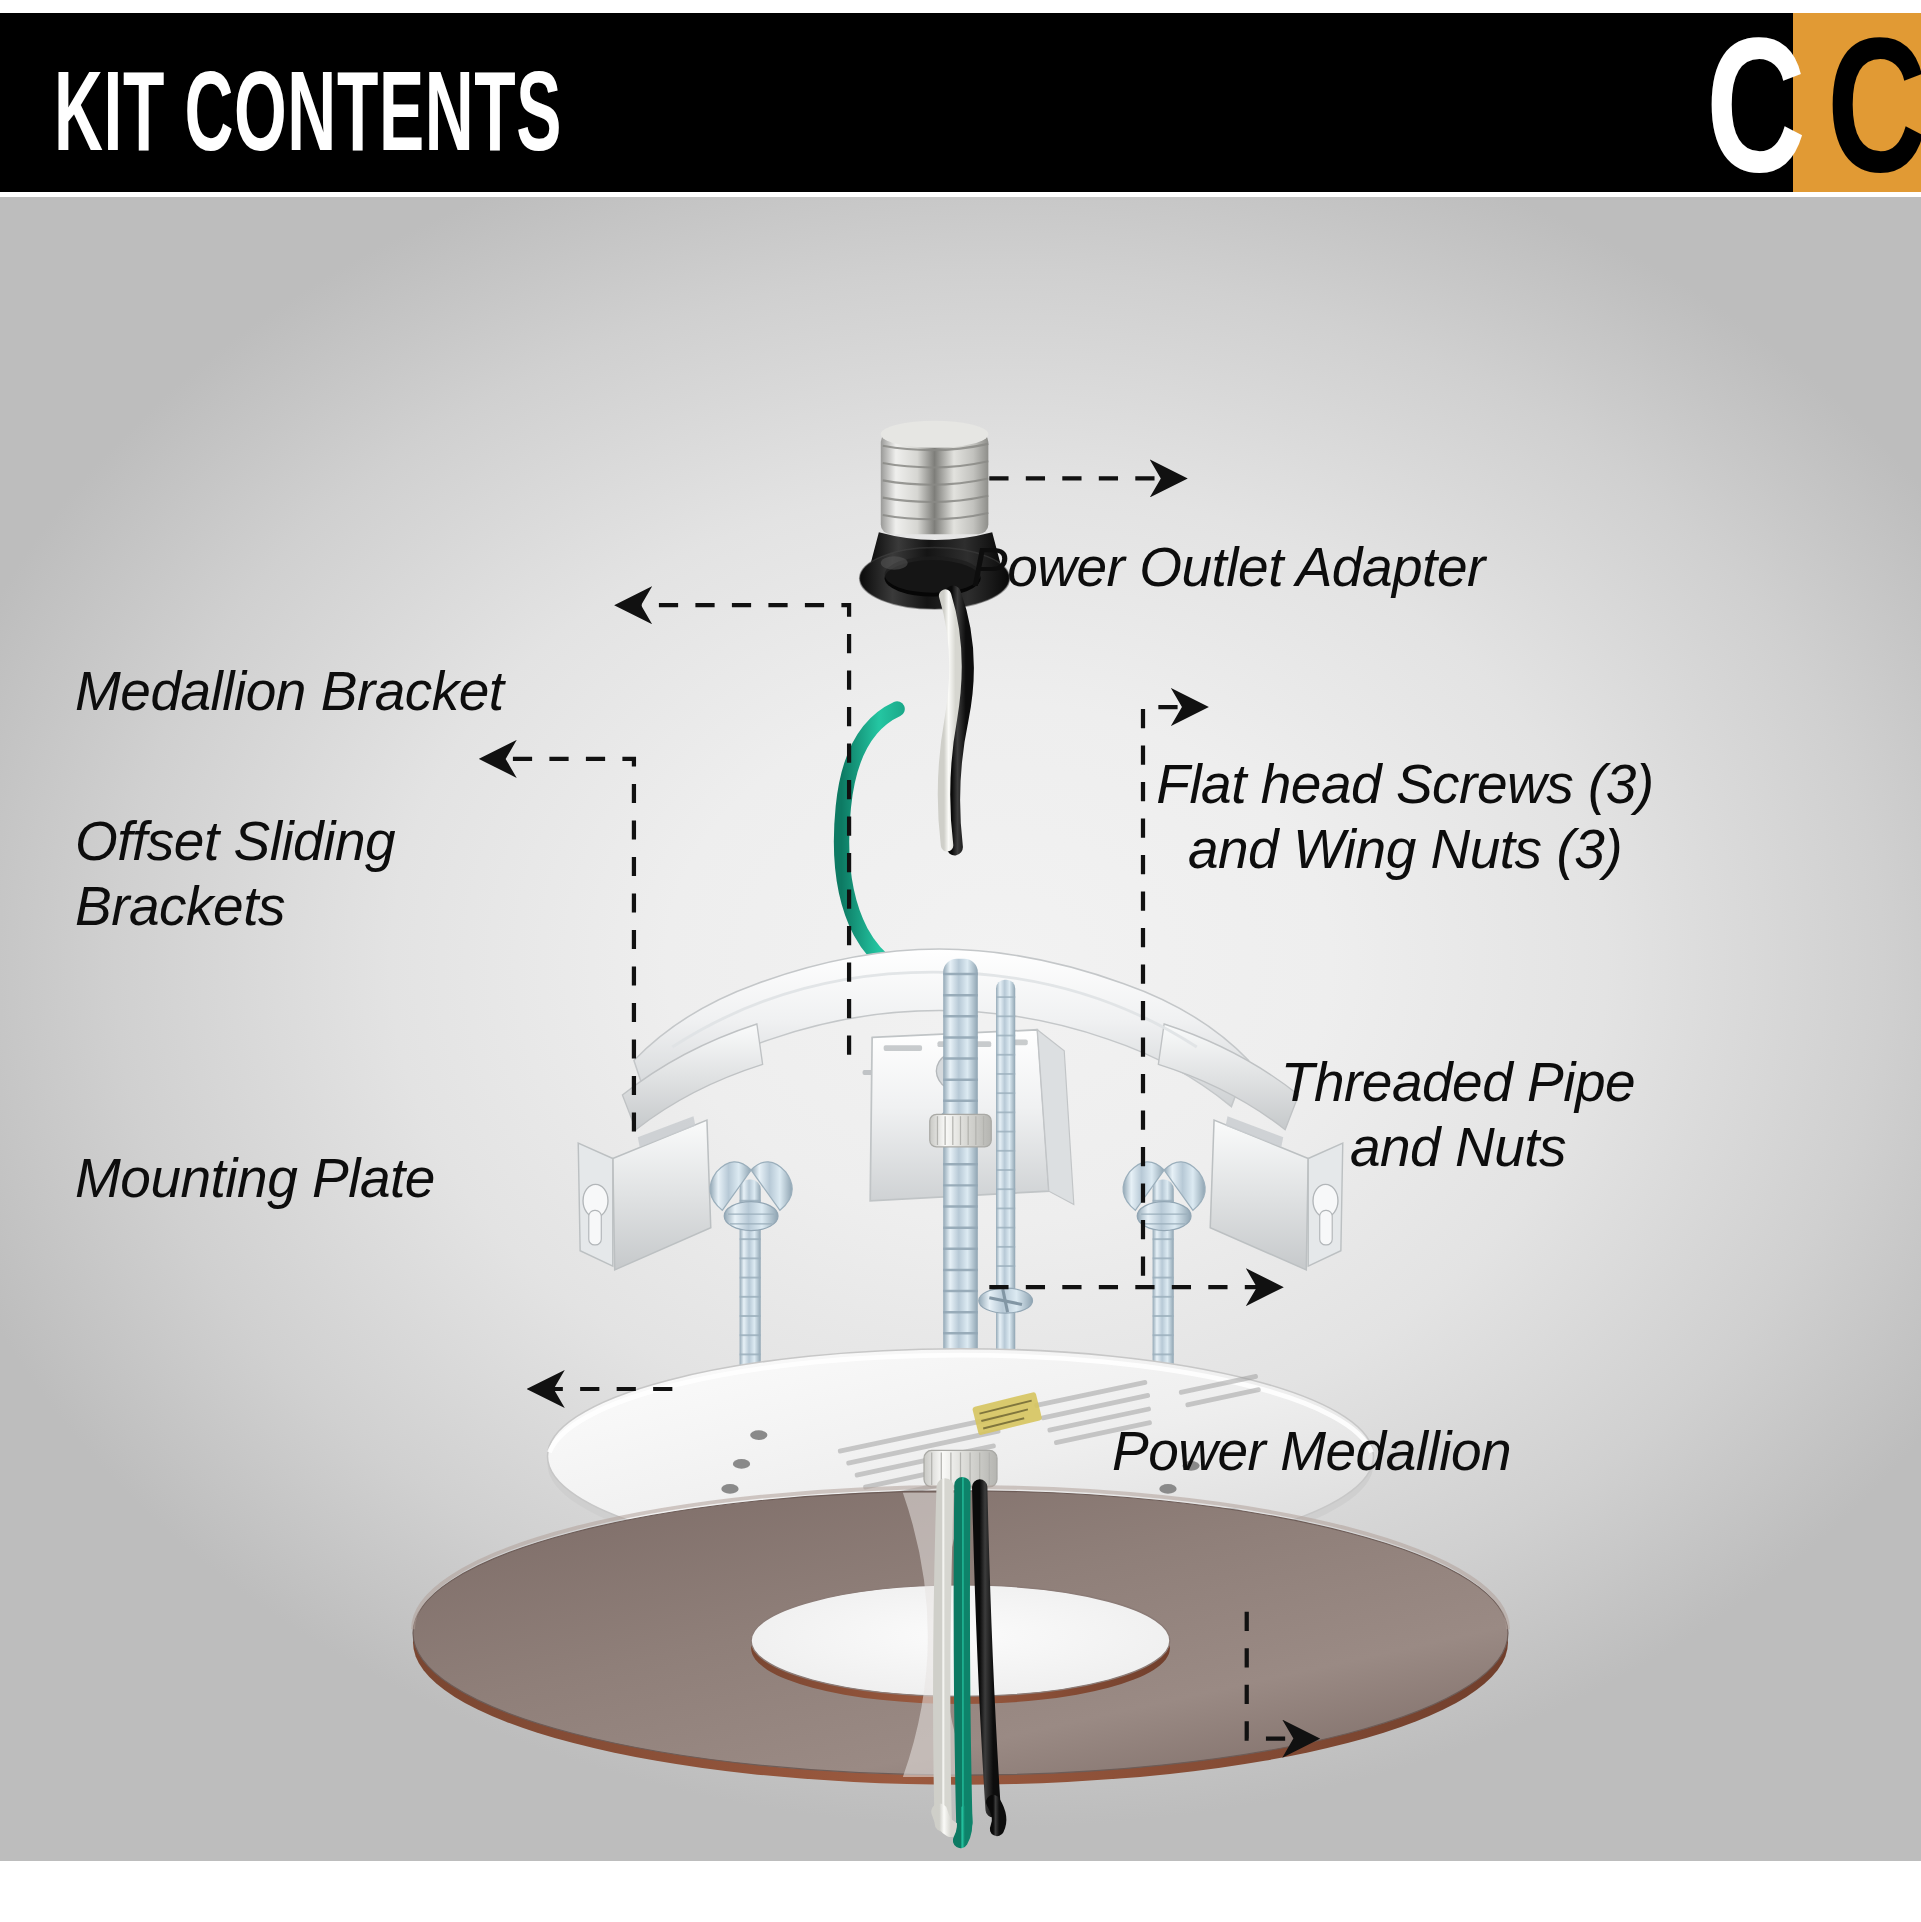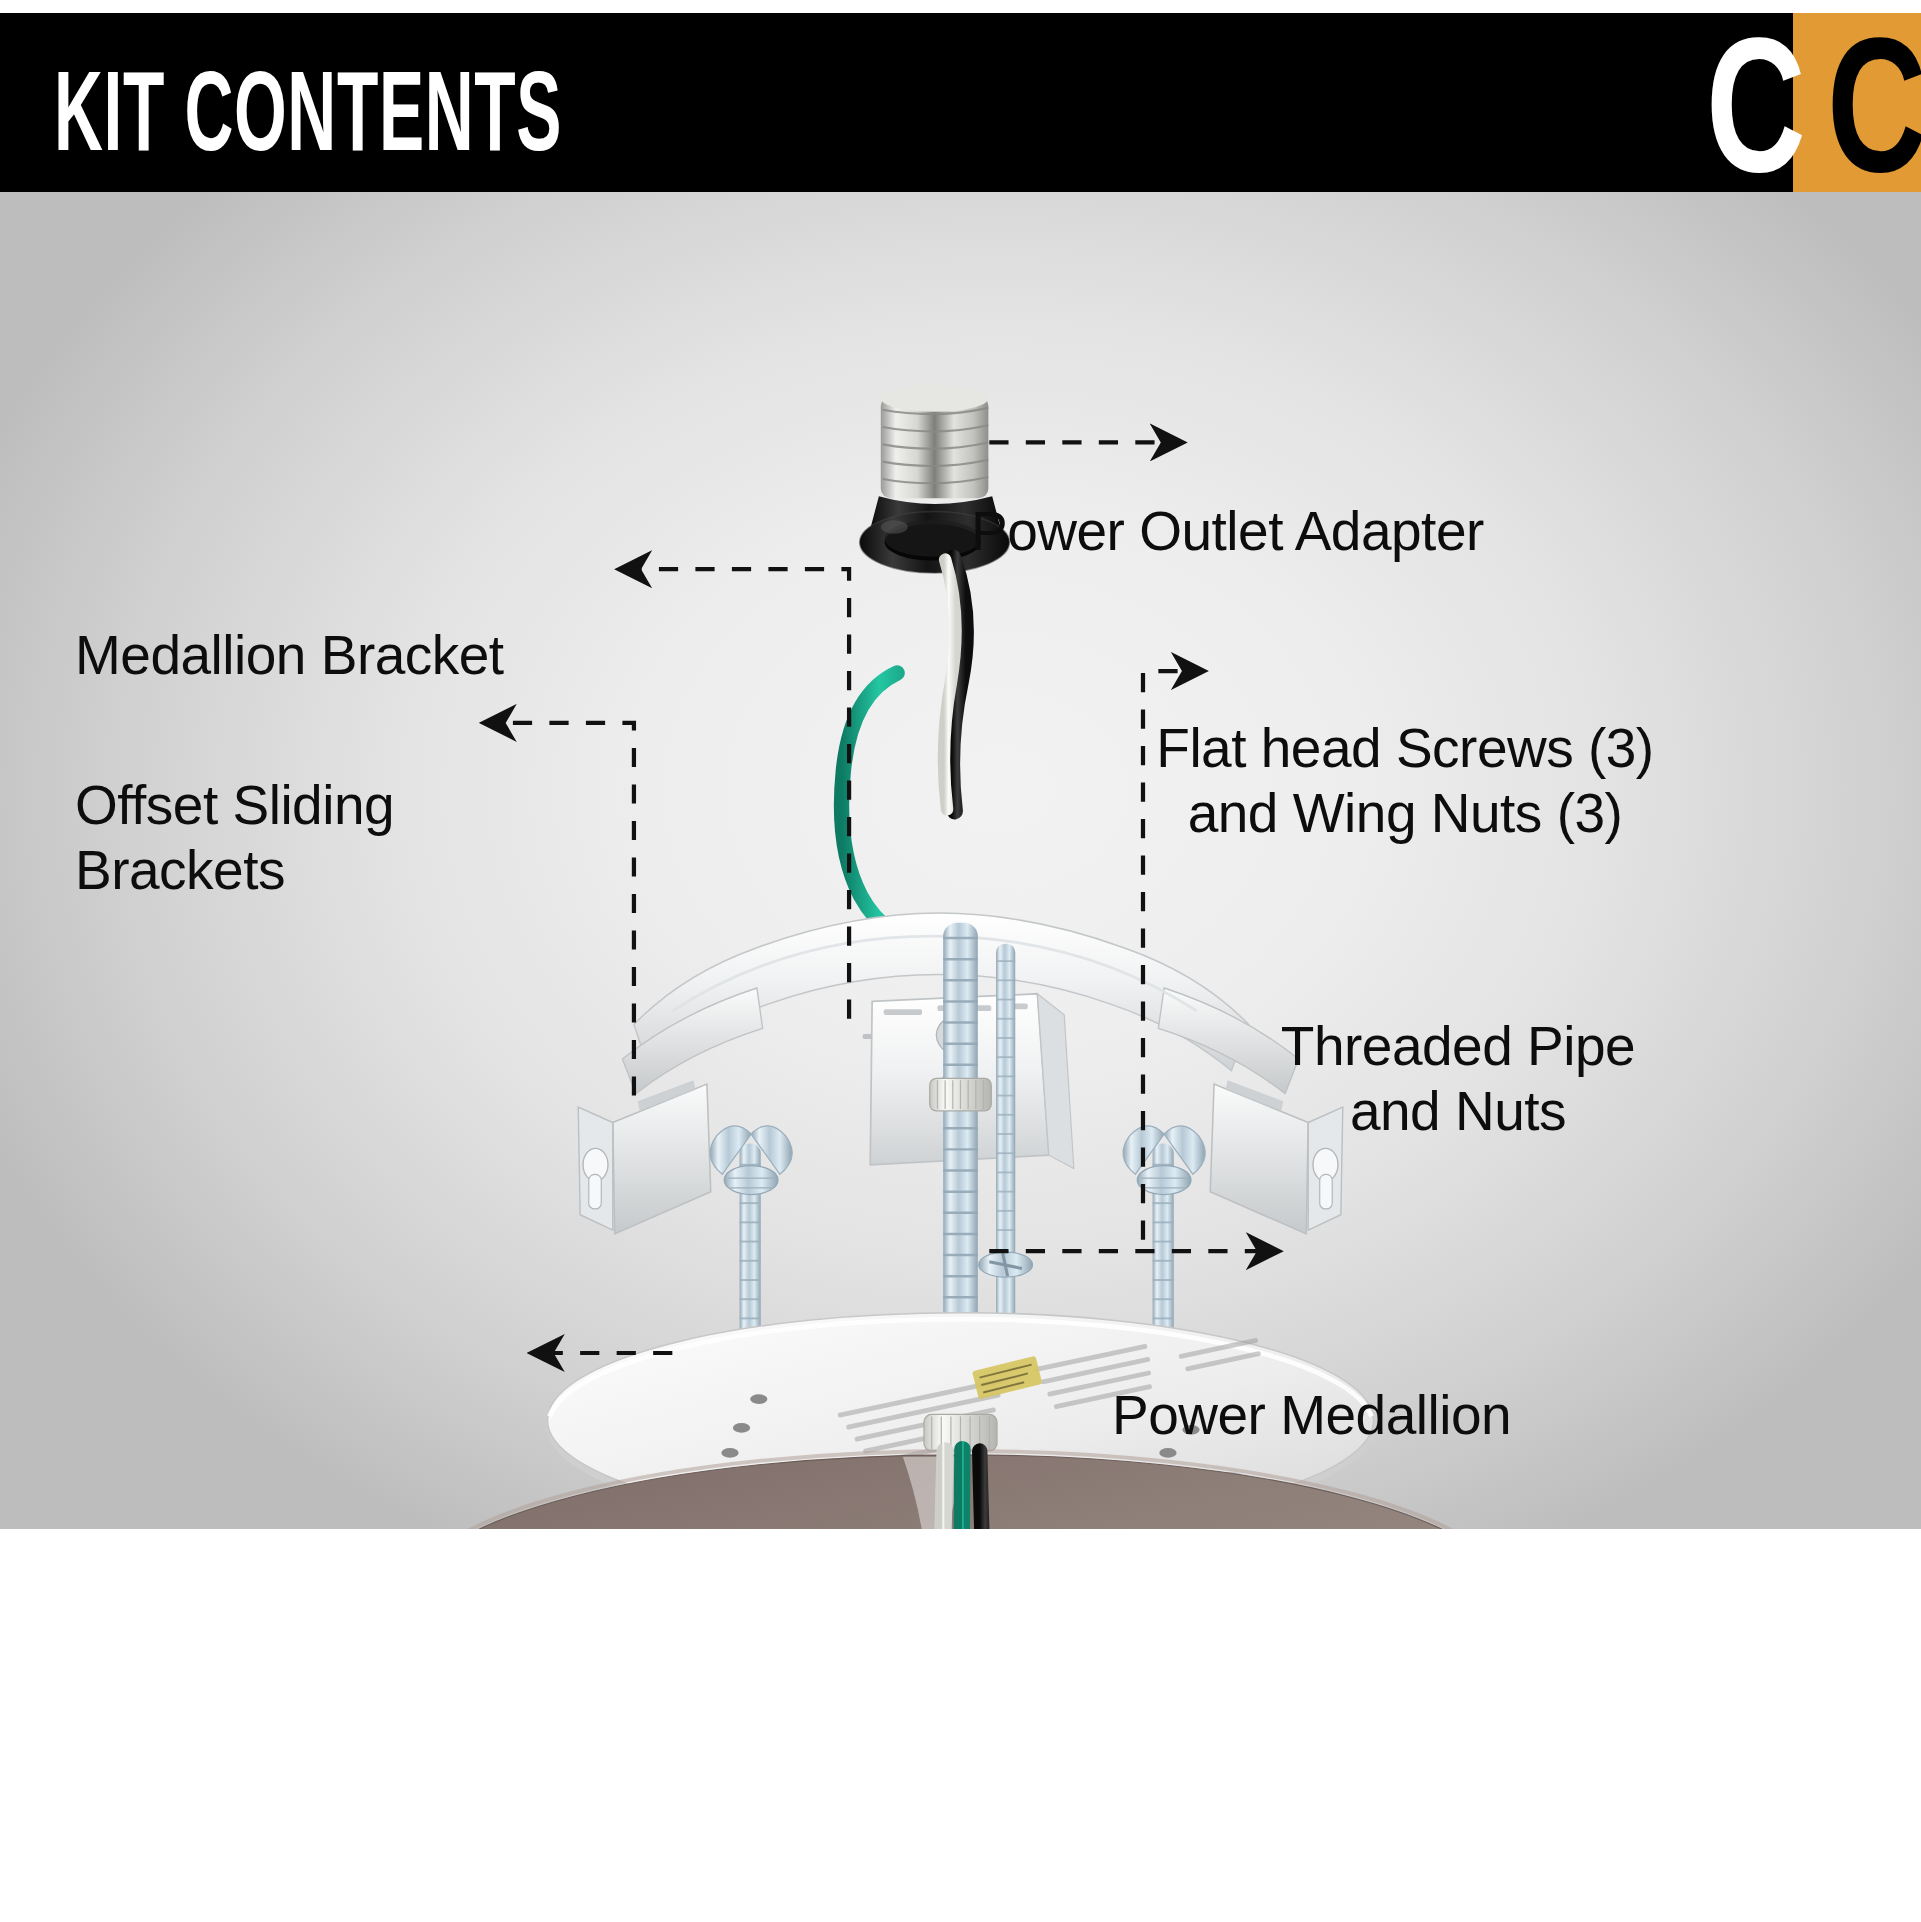--- a/index.html
+++ b/index.html
@@ -33,25 +33,26 @@
     font-family:"Liberation Sans Narrow","Liberation Sans",sans-serif;
     font-weight:700; font-size:192px; line-height:142px;
     transform:scaleX(0.72); transform-origin:left top;
     white-space:nowrap;
   }
   #logo-c-white { left:1706px; color:#ffffff; }
   #logo-c-black { left:1827px; color:#000000; }
 
   
   #stage {
-    position:absolute; left:0; top:161px; width:1921px; height:1368px;
+    position:absolute; left:0; top:197px; width:1921px; height:1664px;
     background:
       radial-gradient(ellipse 1105px 865px at 52% 46%,
         #f2f2f2 0%, #eeeeee 30%, #e3e3e3 55%, #d0d0d0 80%, #bdbdbd 100%);
     overflow:hidden;
+    font-style:italic;
   }
 
   
   .label {
     position:absolute; color:#0d0d0d;
     font-family:"Liberation Sans", sans-serif;
     font-weight:400; font-size:55px; line-height:65px;
     letter-spacing:-0.5px; white-space:pre-line;
     z-index:30;
   }
@@ -483,18 +484,19 @@
 
     <div class="label right-align" style="left:999px; top:555px; width:812px;">Flat head Screws (3)
 and Wing Nuts (3)</div>
 
     <div class="label left-align" style="left:75px; top:612px; width:461px;">Offset Sliding
 Brackets</div>
 
     <div class="label right-align" style="left:1105px; top:853px; width:706px;">Threaded Pipe
 and Nuts</div>
 
+    <div class="label left-align" style="left:75px; top:949px; width:500px;">Mounting Plate</div>
 
     <div class="label left-align" style="left:1112px; top:1222px; width:615px;">Power Medallion</div>
 
   </div>
 </div>
 
 
 </body></html>

